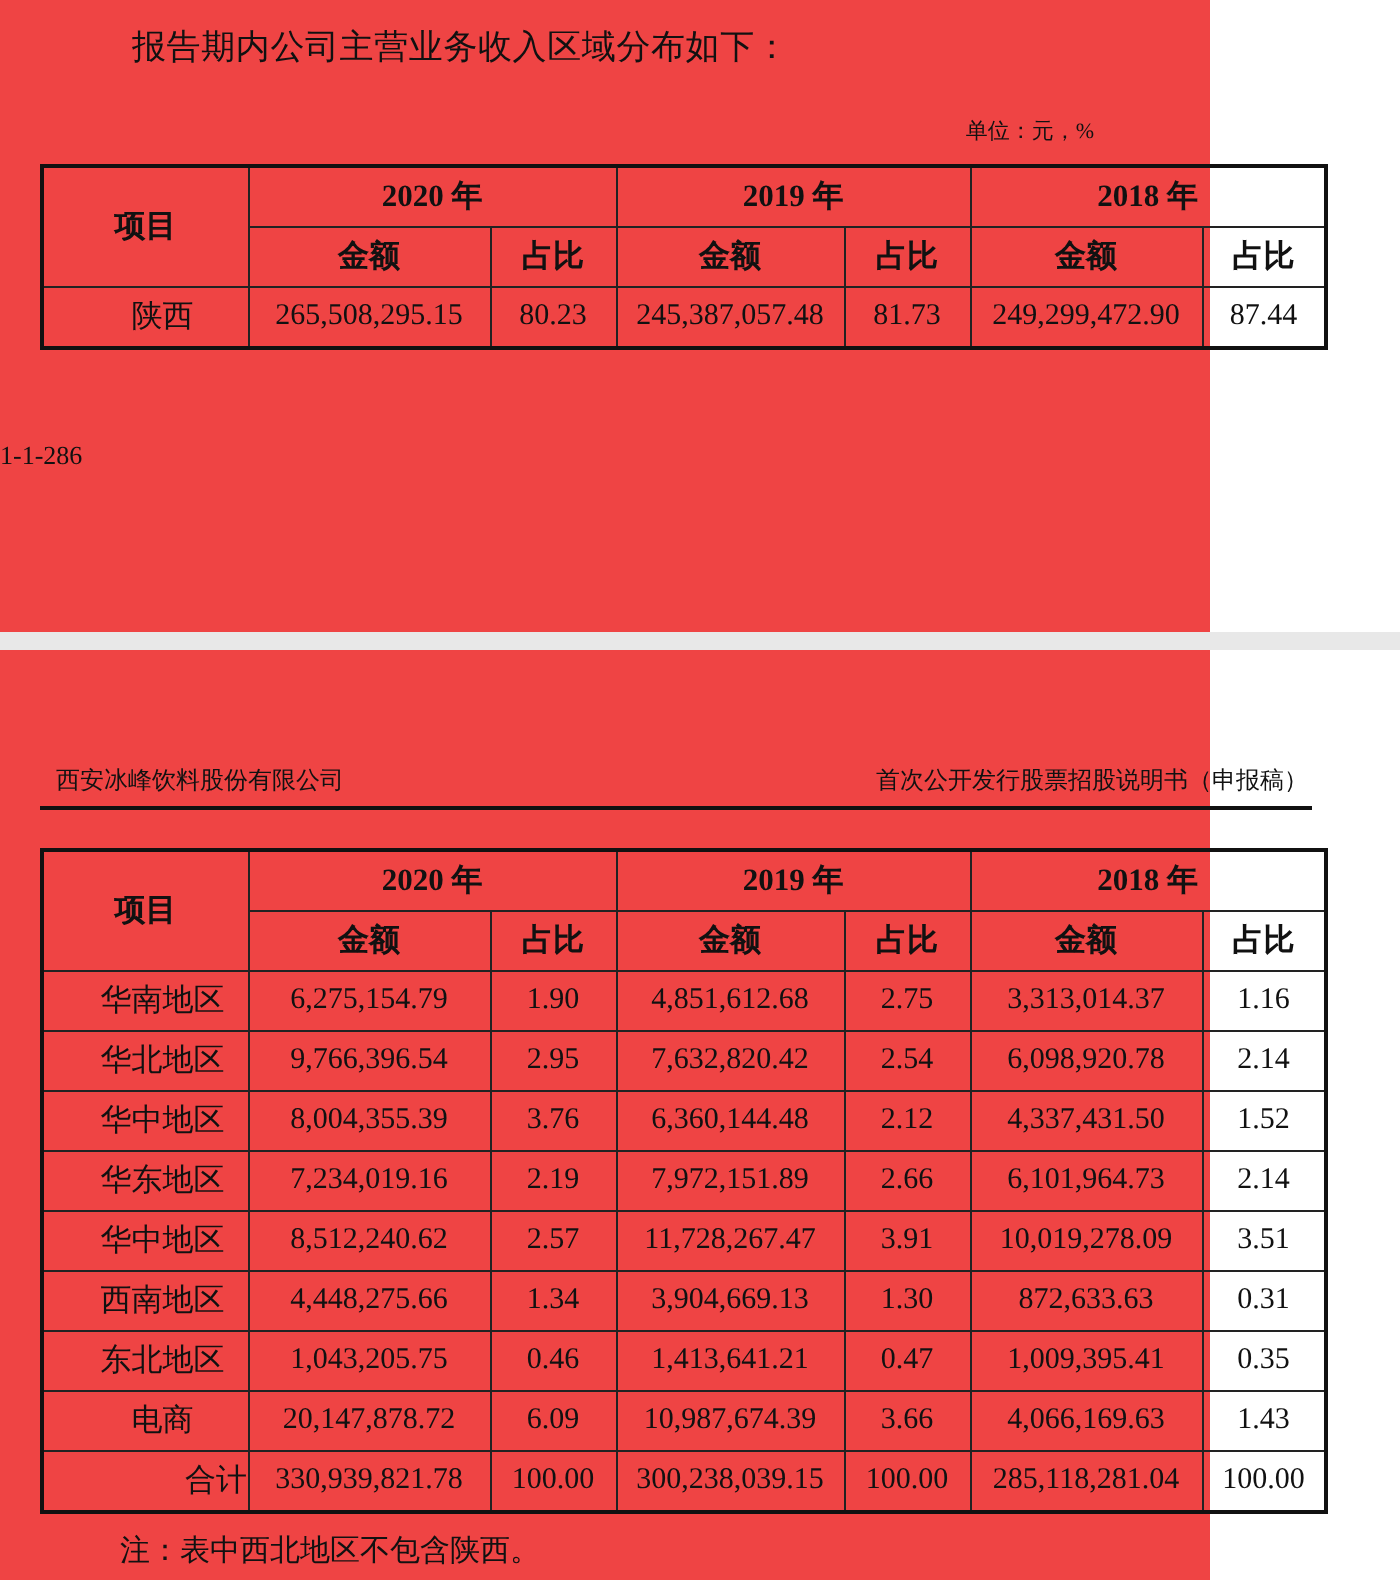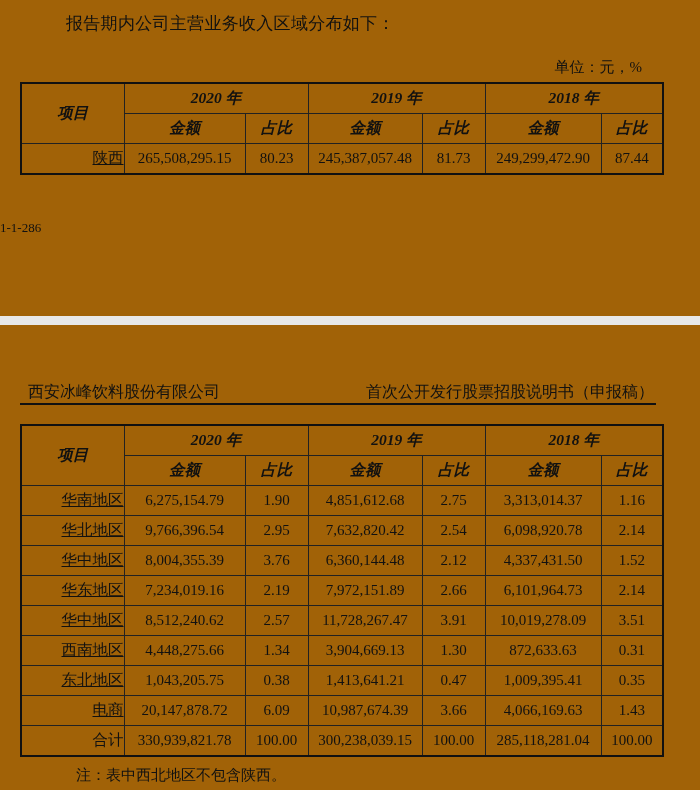--- a/index.html
+++ b/index.html
@@ -1,36 +1,36 @@
 <!DOCTYPE html>
 <html><head>
 <meta charset="utf-8">
 <style>
   html, body { margin: 0; padding: 0; background: #ffffff; }
   body { width: 700px; height: 790px; position: relative; overflow: hidden;
          font-family: "Liberation Serif", "DejaVu Serif", serif; color: #111; }
-  .page { position: absolute; left: 0; width: 700px; background: #a16207; }
+  .page { position: absolute; left: 0; width: 605px; background: #ef4444; }
   .page1 { top: 0; height: 316px; }
   .gap { position: absolute; left: 0; top: 316px; width: 700px; height: 9px; background: #e8e8e8; }
   .page2 { top: 325px; height: 465px; }
   .intro { position: absolute; left: 66px; top: 12px; font-size: 17px; letter-spacing: 0.3px; }
-  .unit { position: absolute; right: 58px; top: 58px; font-size: 15px; }
+  .unit { position: absolute; right: 58px; top: 58px; font-size: 11px; }
   table.rev { position: absolute; border-collapse: collapse; border: 2px solid #111; table-layout: fixed; }
   table.rev td { border: 1px solid #222; text-align: center; font-size: 15px; padding: 0; height: 29px; }
-  table.rev td.hdr { font-weight: bold; font-size: 15.5px; font-style: italic; }
-  table.rev td.region { text-align: right; padding-left: 17px; font-size: 15.5px; text-decoration: underline; }
+  table.rev td.hdr { font-weight: bold; font-size: 15.5px; }
+  table.rev td.region { text-align: center; padding-left: 17px; font-size: 15.5px; }
   table.rev td.total-label { text-align: right; font-size: 15.5px; }
   .t1 { left: 20px; top: 82px; width: 642px; }
   .t2 { left: 20px; top: 99px; width: 642px; }
   .pagenum { position: absolute; left: 0; width: 700px; top: 220px; text-align: left; font-size: 13px; }
   .runhead { position: absolute; left: 20px; width: 636px; top: 56px; height: 22px;
-             border-bottom: 2px solid #111; font-size: 16px; text-align: right; }
+             border-bottom: 2px solid #111; font-size: 12px; text-align: right; }
   .runhead .left { position: absolute; left: 8px; top: 1px; }
   .runhead .right { position: absolute; right: 2px; top: 1px; margin-left: 22px; }
-  .note { position: absolute; left: 60px; top: 441px; font-size: 15px; margin-left: 16px; }
+  .note { position: absolute; left: 60px; top: 441px; font-size: 15px; }
 </style>
 </head>
 <body>
 
 <div class="page page1">
   <div class="intro">报告期内公司主营业务收入区域分布如下：</div>
   <div class="unit">单位：元，%</div>
 
   <table class="rev t1">
     <colgroup>
@@ -155,21 +155,21 @@
       <td>4,448,275.66</td>
       <td>1.34</td>
       <td>3,904,669.13</td>
       <td>1.30</td>
       <td>872,633.63</td>
       <td>0.31</td>
     </tr>
     <tr>
       <td class="region">东北地区</td>
       <td>1,043,205.75</td>
-      <td>0.38</td>
+      <td>0.46</td>
       <td>1,413,641.21</td>
       <td>0.47</td>
       <td>1,009,395.41</td>
       <td>0.35</td>
     </tr>
     <tr>
       <td class="region">电商</td>
       <td>20,147,878.72</td>
       <td>6.09</td>
       <td>10,987,674.39</td>

